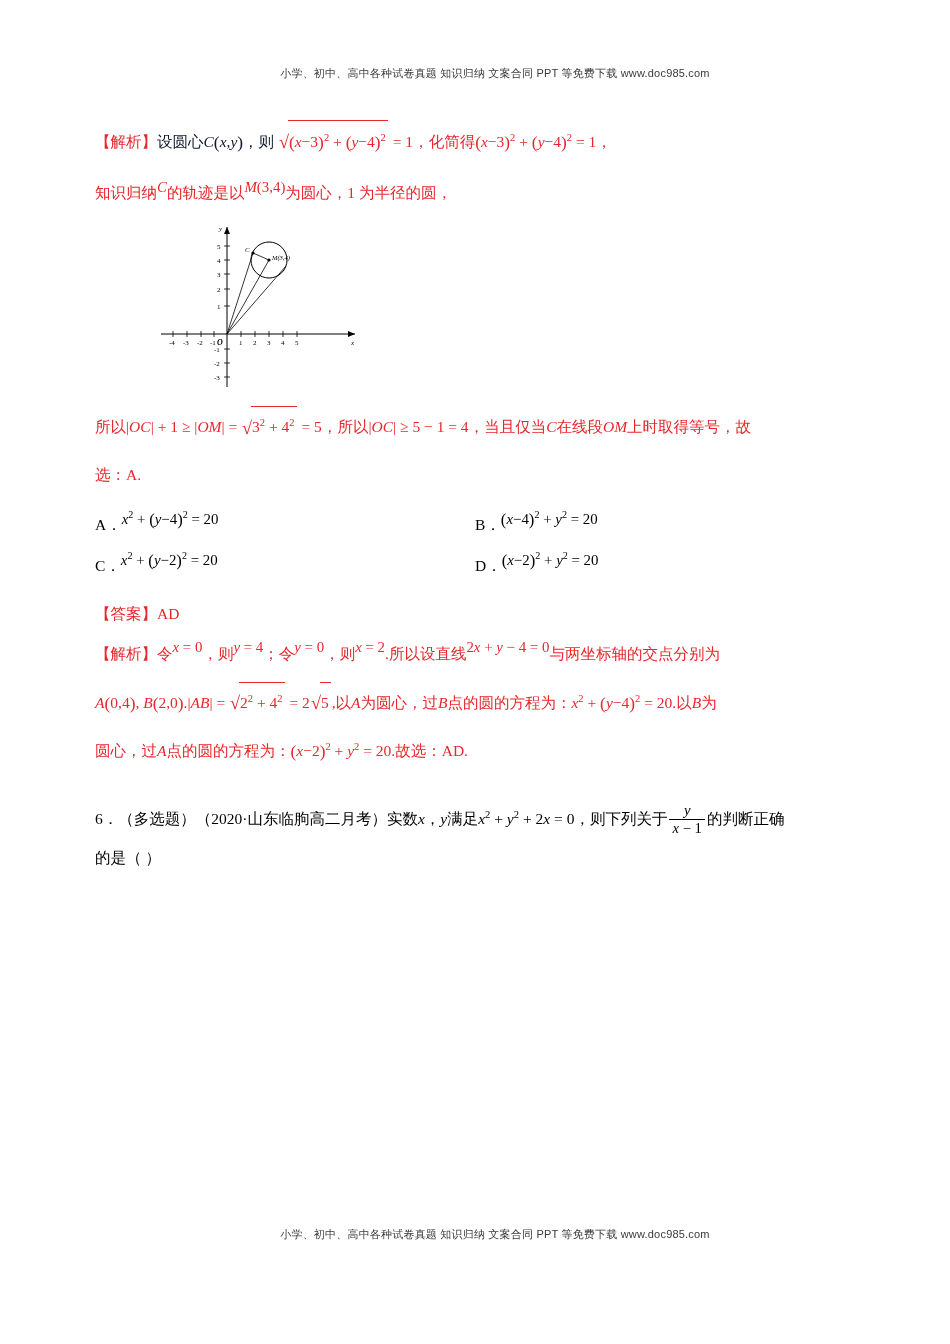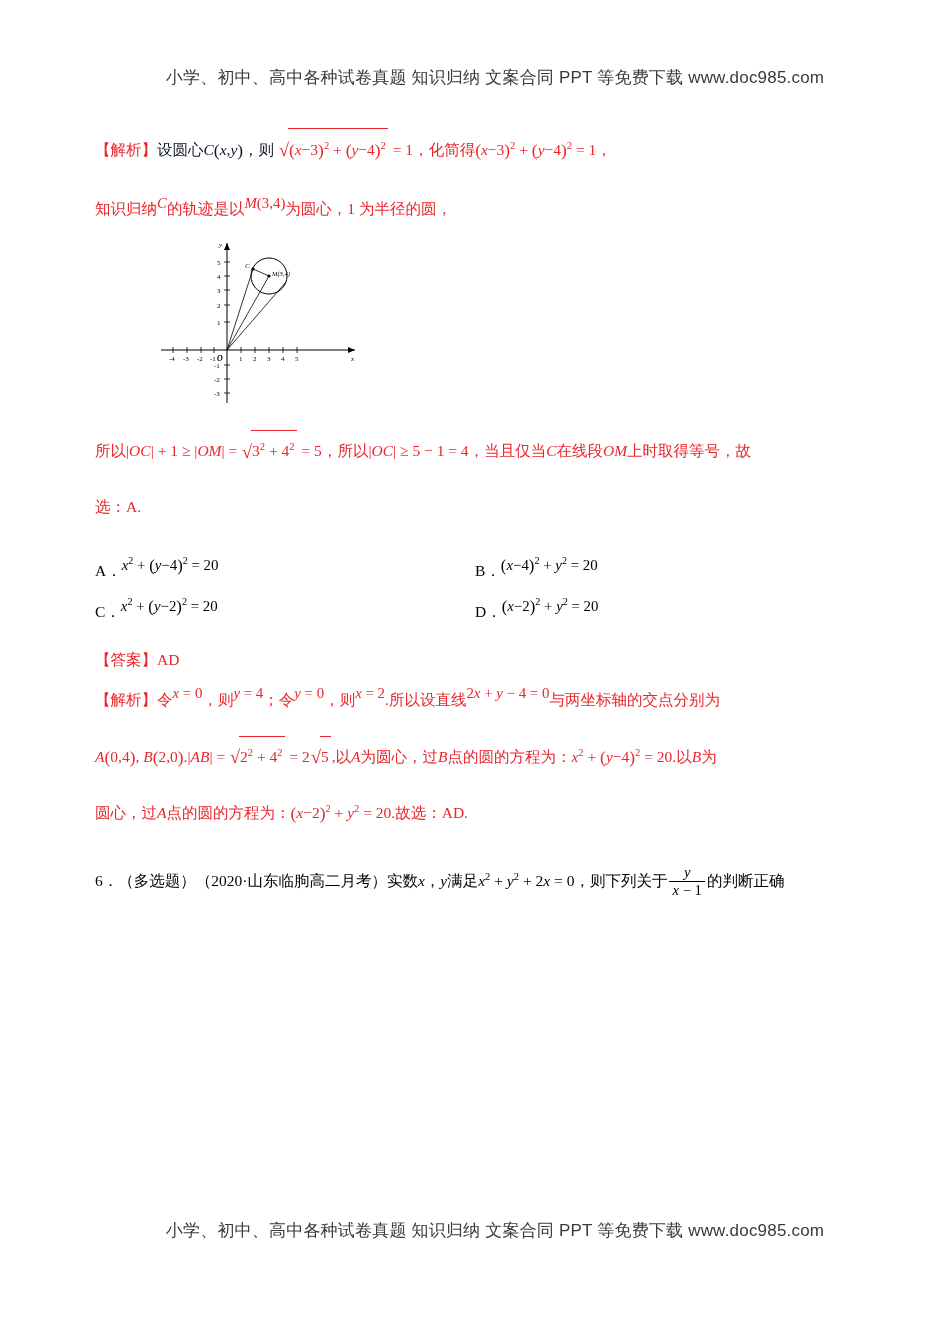--- a/index.html
+++ b/index.html
@@ -21,21 +21,21 @@
     height: 1344px;
     box-sizing: border-box;
     padding: 0 95px;
   }
   .watermark {
     position: absolute;
     left: 0;
     right: 0;
     text-align: center;
     font-family: "Liberation Sans", sans-serif;
-    font-size: 17px;
+    font-size: 11px;
     color: #3a3a3a;
     letter-spacing: 0.2px;
     padding-left: 40px;
   }
   .watermark.top { top: 66px; }
   .watermark.bottom { bottom: 102px; }
 
   .content {
     position: absolute;
     left: 95px;
@@ -61,21 +61,21 @@
     line-height: 1.15;
     margin: 0 2px;
   }
   .frac .num { display: block; border-bottom: 1px solid currentColor; padding: 0 3px; }
   .frac .den { display: block; padding: 0 3px; }
 
   .sqrt {
     display: inline-block;
     position: relative;
     padding-left: 9px;
-    margin: 16px 1px;
+    margin: 8px 1px;
     text-decoration: underline;
   }
   .sqrt::before {
     content: "√";
     position: absolute;
     left: 0;
     top: -0.08em;
     font-size: 1.18em;
   }
   .sqrt > .rad {
@@ -84,21 +84,21 @@
     display: inline-block;
   }
   .big {
     display: inline-block;
     vertical-align: middle;
     font-size: 1.12em;
   }
   .raise { position: relative; top: -0.45em; font-size: 0.96em; }
 
   .q-line { line-height: 2.5; font-size: 15.5px; }
-  .opts { margin-top: 20px; }
+  .opts { margin-top: 6px; }
   .opt-row {
     display: flex;
     line-height: 2.45;
     font-size: 15.5px;
   }
   .opt-a { width: 50%; }
   .opt-b { width: 50%; }
   .opt-label { font-style: normal; }
 
   
@@ -248,15 +248,16 @@
 
     <div class="line red">
       <span>圆心，过</span><span class="mi">A</span><span>点的圆的方程为：</span><span><span class="big">(</span><span class="mi">x</span>−2<span class="big">)</span><sup class="exp">2</sup> + <span class="mi">y</span><sup class="exp">2</sup> = 20</span><span>.故选：</span><span>AD.</span>
     </div>
 
     <div class="spacer-lg"></div>
 
     <div class="q-line">
       <span>6．</span><span>（多选题）</span><span>（2020·山东临朐高二月考）</span><span>实数</span><span class="mi">x</span><span>，</span><span class="mi">y</span><span>满足</span><span><span class="mi">x</span><sup class="exp">2</sup> + <span class="mi">y</span><sup class="exp">2</sup> + 2<span class="mi">x</span> = 0</span><span>，则下列关于</span><span class="frac"><span class="num mi">y</span><span class="den"><span class="mi">x</span> − 1</span></span><span>的判断正确</span>
     </div>
+    <div class="q-line">的是（      ）</div>
 
   </div>
 </div>
 
 </body></html>

